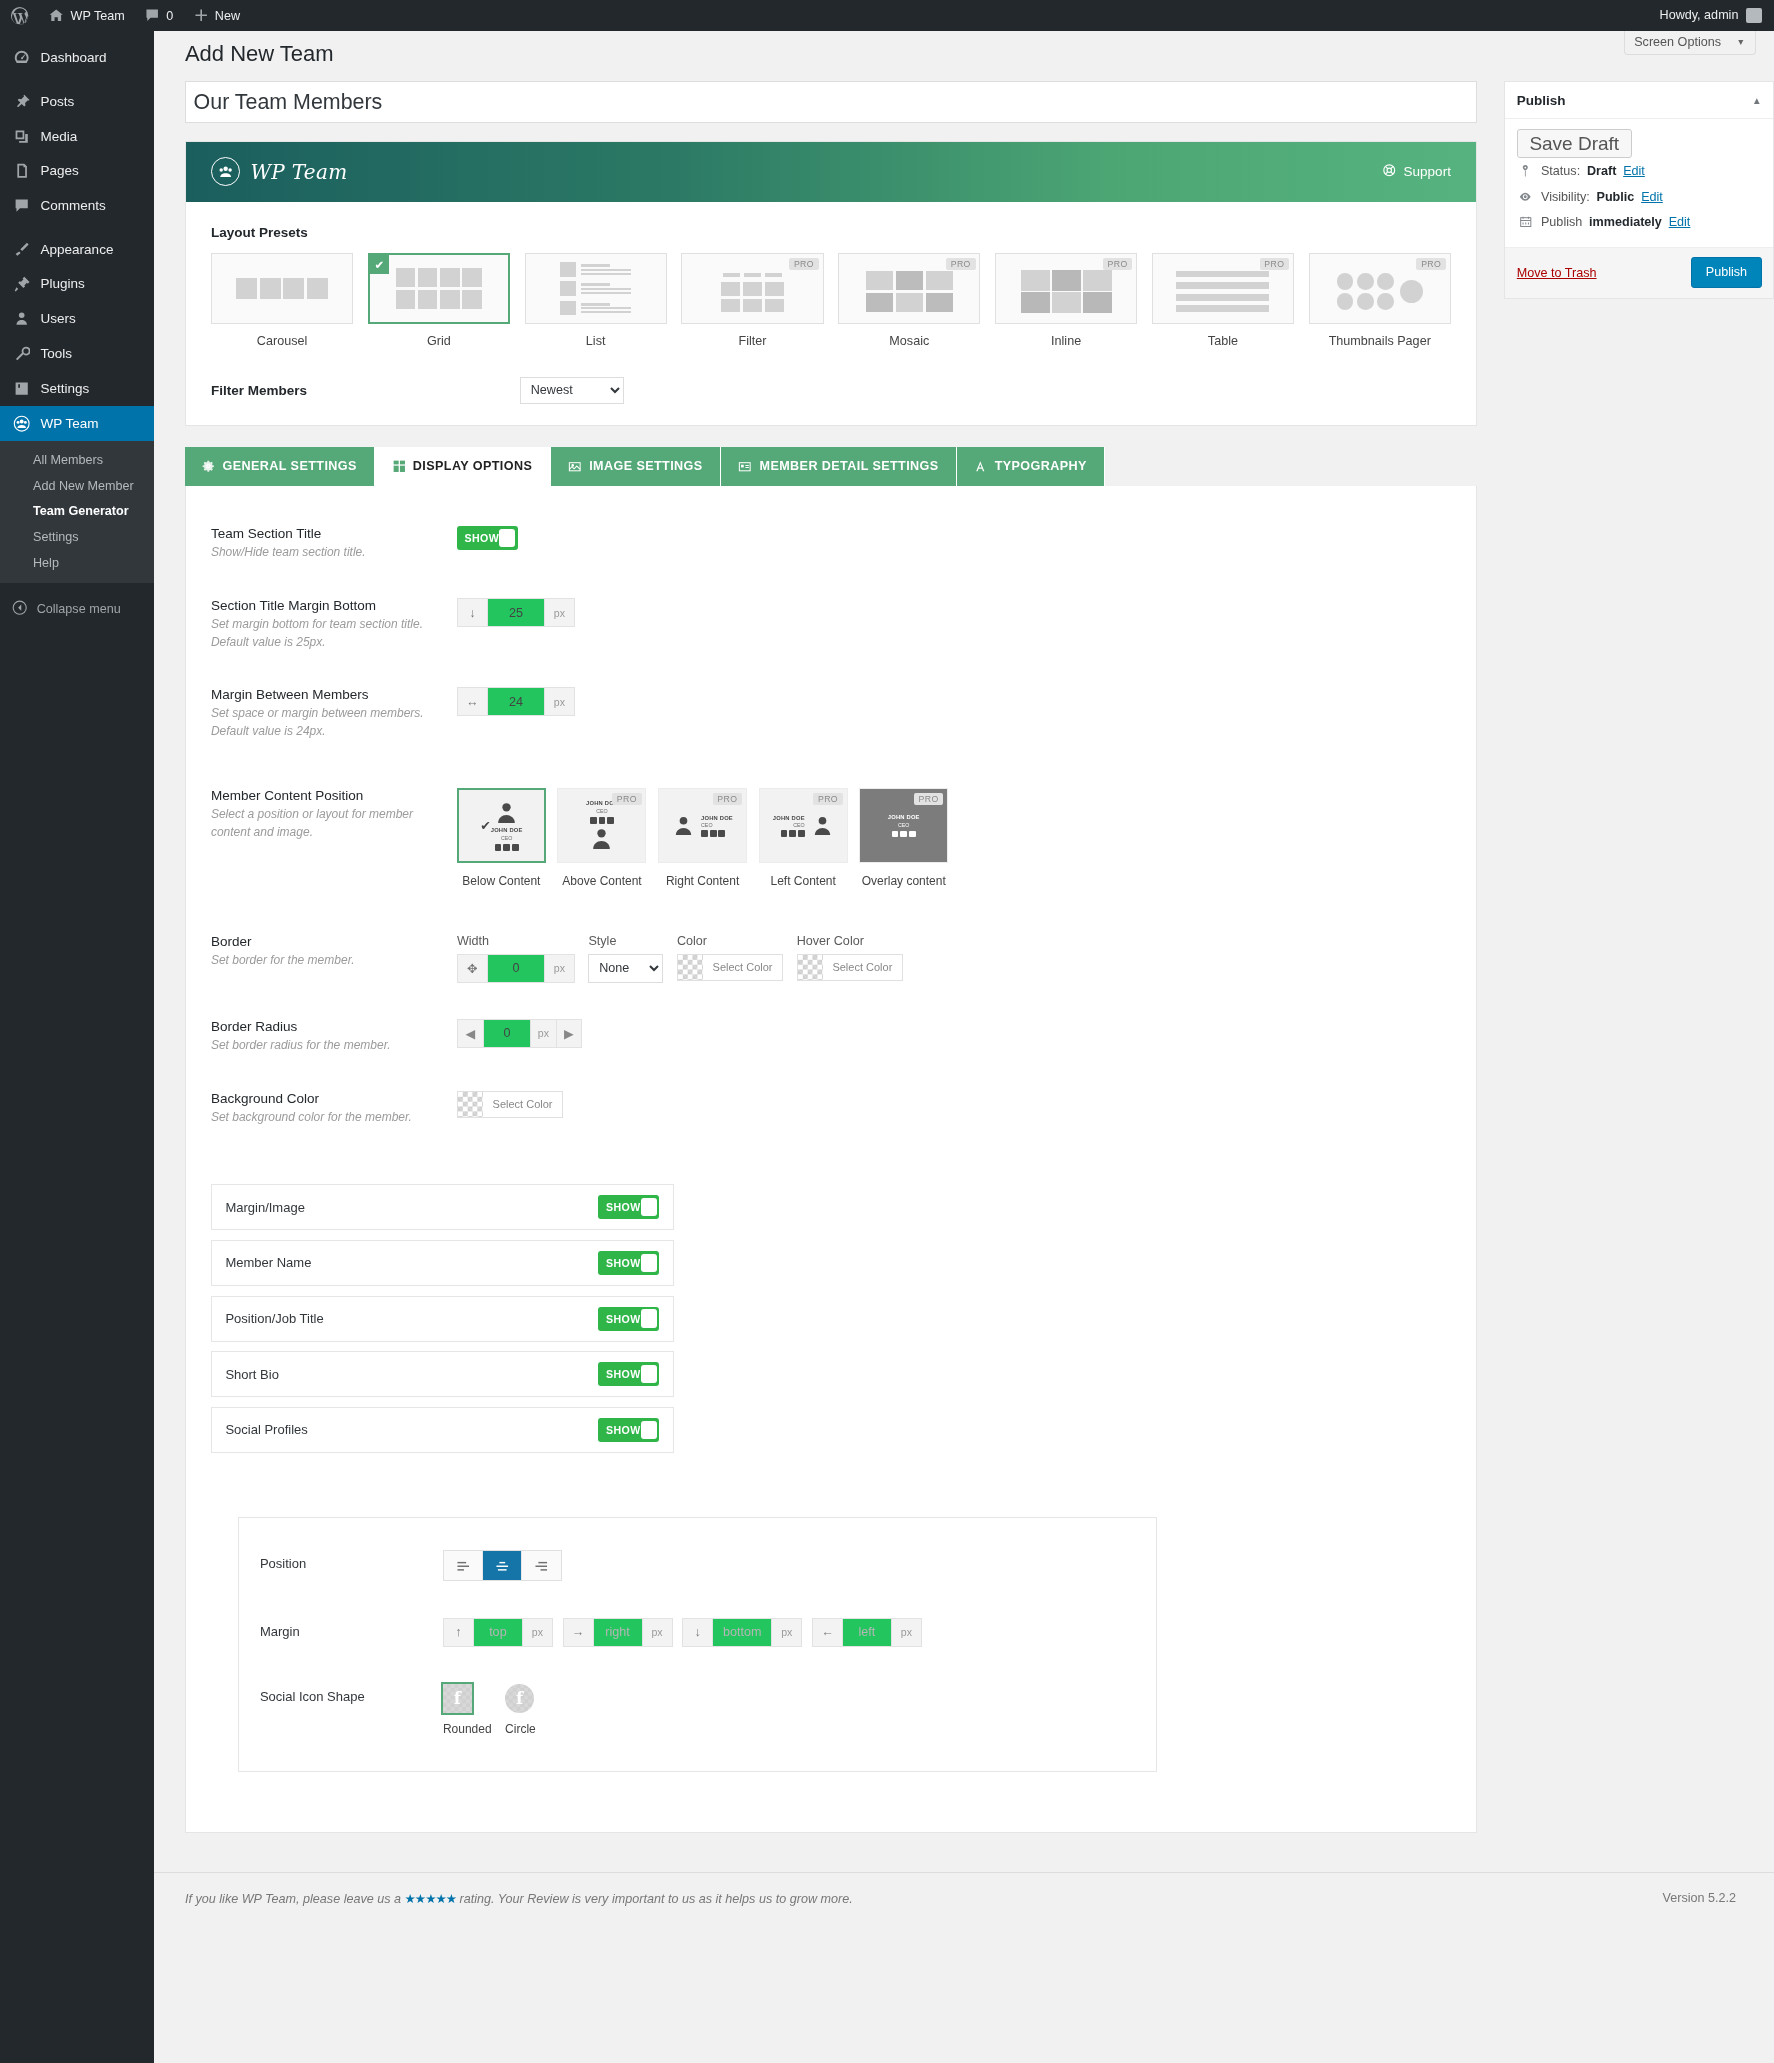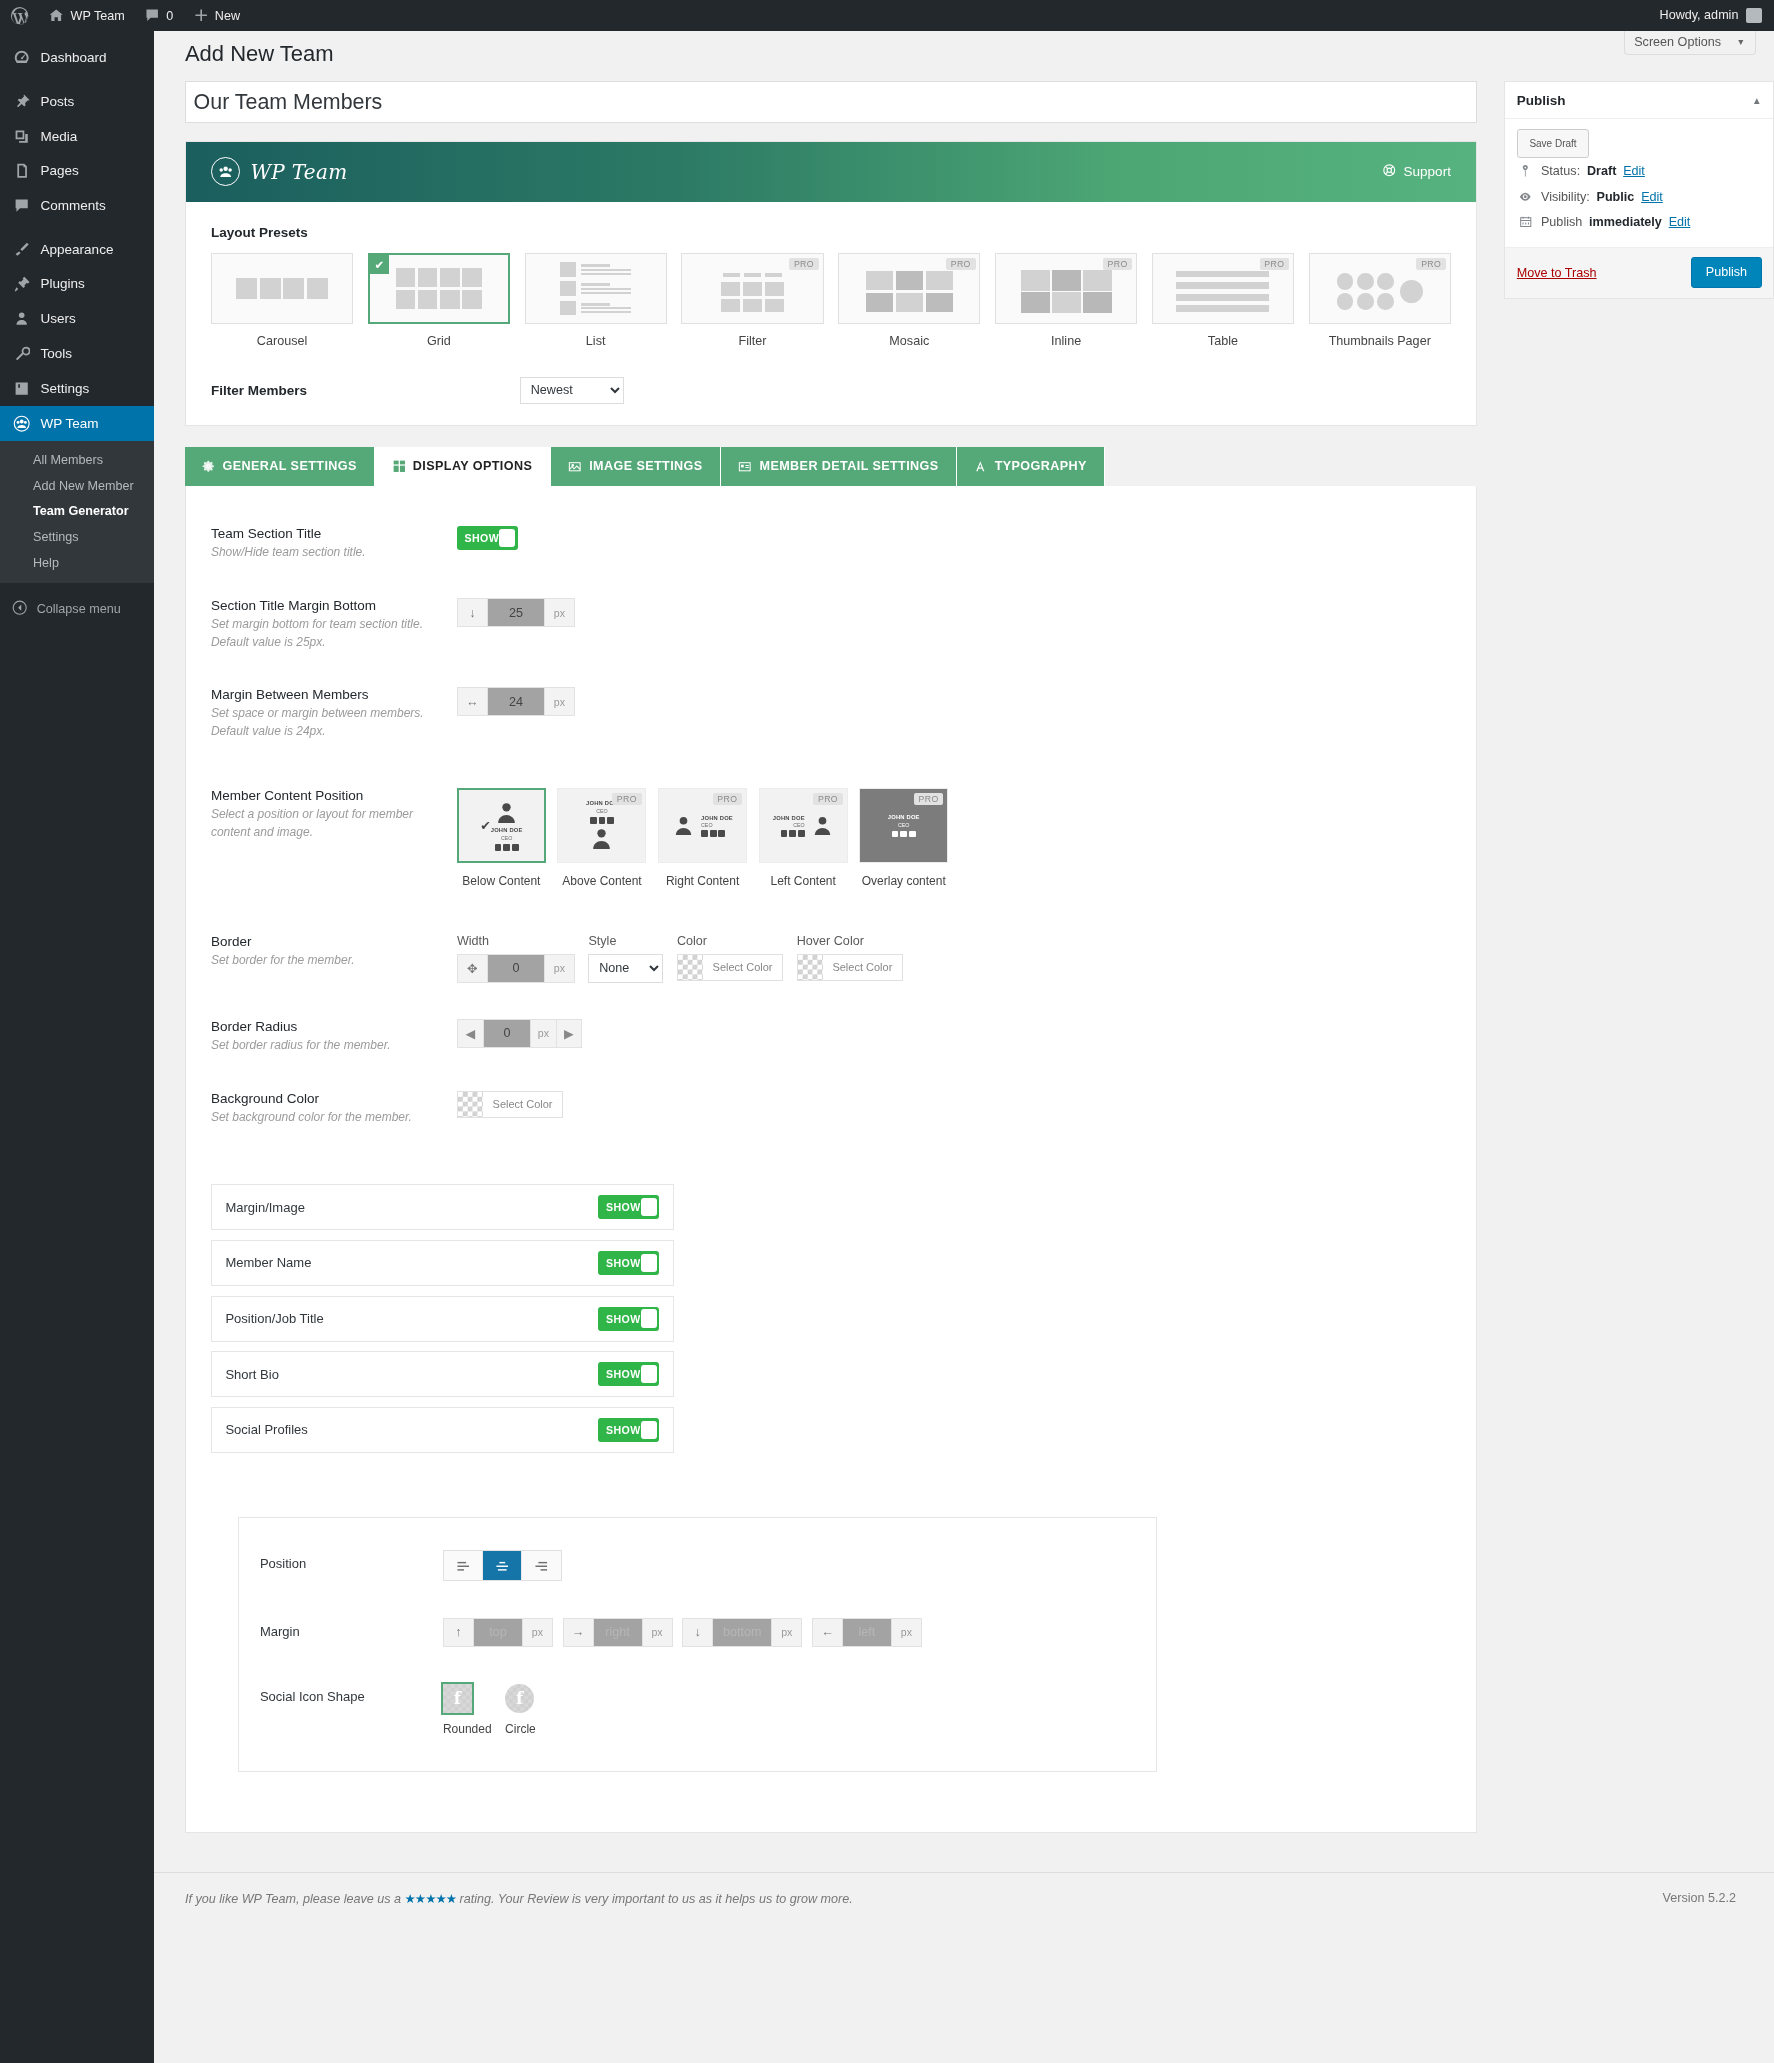--- a/index.html
+++ b/index.html
@@ -148,21 +148,21 @@
 
   
   .numgrp { display: inline-flex; align-items: stretch; border: 1px solid #e2e2e2; height: 29px; }
   .numgrp .ico, .numgrp .unit {
     background: #f3f3f3; width: 29px; display: flex; align-items: center; justify-content: center;
     color: #777; font-size: 12.6px;
   }
   .numgrp .unit { font-size: 10.6px; color: #9a9a9a; }
   .numgrp input {
     width: 58px; border: 0; border-left: 1px solid #e2e2e2; border-right: 1px solid #e2e2e2;
-    text-align: center; font-size: 12.6px; color: #444; outline: none; background: #a3a3a3;
+    text-align: center; font-size: 12.6px; color: #444; outline: none; background: #22c55e;
     font-family: "Liberation Sans", sans-serif;
   }
   .numgrp input::placeholder { color: #b6b6b6; }
   .numgrp .arw { background: #f3f3f3; width: 25px; display:flex; align-items:center; justify-content:center; color:#888; }
 
   
   .mcp { display: flex; gap: 11.6px; }
   .mcp-item { width: 89px; }
   .mcp-thumb {
     position: relative; height: 75px; background: #f2f2f2; border: 1px solid #ececec;
@@ -232,21 +232,21 @@
   .postbox { background: #fff; border: 1px solid #e5e5e5; }
   .postbox-head {
     display: flex; align-items: center; justify-content: space-between;
     padding: 10.6px 11.6px; border-bottom: 1px solid #eee;
   }
   .postbox-head .h { font-size: 13.5px; font-weight: bold; color: #23282d; }
   .postbox-head .tgl { color: #72777c; font-size: 9.7px; }
   .pb-body { padding: 9.7px 11.6px 11.6px; }
   .btn {
     display: inline-block; border: 1px solid #ccc; background: #f7f7f7; color: #555;
-    padding: 3.9px 11.6px; font-size: 10px; border-radius: 2.9px; line-height: 19.3px;
+    padding: 3.9px 11.6px; font-size: 19px; border-radius: 2.9px; line-height: 19.3px;
     font-family: "Liberation Sans", sans-serif;
   }
   .misc-row { display: flex; align-items: center; gap: 6.8px; font-size: 12.6px; color: #555; padding: 5.8px 0; }
   .misc-row .mi { width: 17.4px; color: #82878c; display: flex; justify-content: center; }
   .misc-row b { color: #23282d; }
   .misc-row a { color: #0073aa; }
   .pb-foot {
     display: flex; align-items: center; justify-content: space-between;
     background: #f5f5f5; border-top: 1px solid #eee; padding: 9.7px 11.6px;
   }

